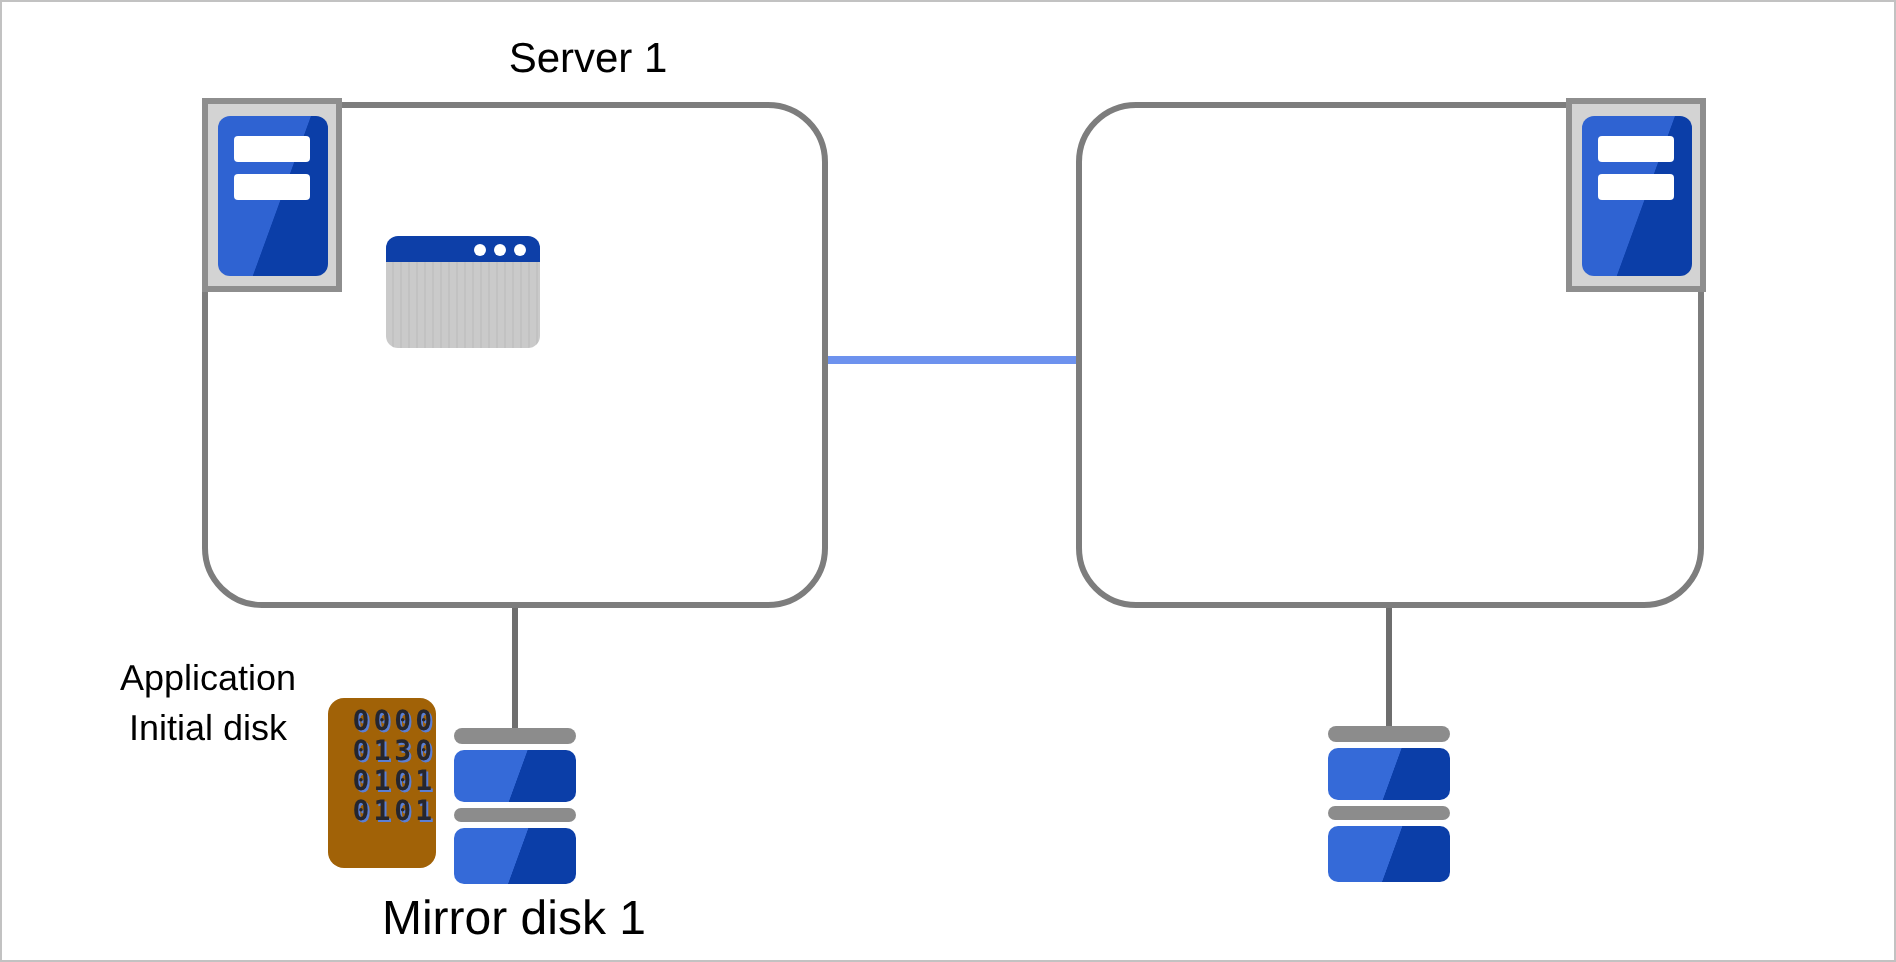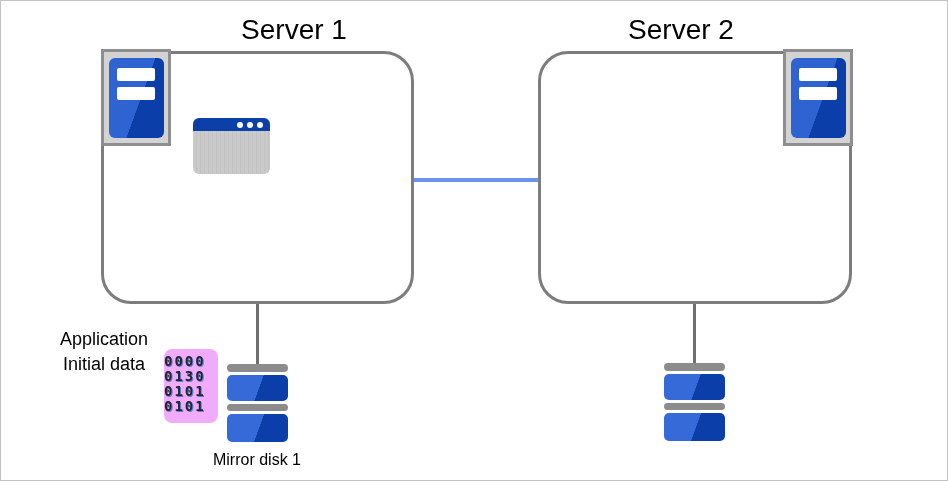--- a/index.html
+++ b/index.html
@@ -17,21 +17,21 @@
     border: 1px solid #c2c2c2;
     overflow: hidden;
     color: #000;
   }
   .lbl {
     position: absolute;
     text-align: center;
     white-space: nowrap;
     color: #000;
   }
-  .server-title { width: 200px; top: 17px; font-size: 28px; line-height: 23px; }
+  .server-title { width: 200px; top: 17px; font-size: 21px; line-height: 23px; }
   .server-title.s1 { left: 193px; }
   .server-title.s2 { left: 580px; }
 
   .server-box {
     position: absolute;
     top: 50px;
     width: 313px;
     height: 253px;
     box-sizing: border-box;
     border: 3px solid #7d7d7d;
@@ -141,61 +141,60 @@
   }
   .disk .platter {
     width: 61px;
     height: 26px;
     margin-top: 3px;
     border-radius: 5px;
     background: linear-gradient(110deg, #356ad8 0%, #356ad8 52%, #0b3ea8 52.5%);
   }
   .disk .cap.mid { margin-top: 3px; height: 7px; }
   .disk .platter.low { height: 28px; }
-  .disk-label { top: 448px; width: 200px; font-size: 16px; line-height: 22px; }
+  .disk-label { top: 448px; width: 200px; font-size: 24px; line-height: 22px; }
   .disk-label.d1 { left: 156px; }
   .disk-label.d2 { left: 594px; }
 
   
   .initial-data-label {
     left: 23px;
     top: 326px;
     width: 160px;
     font-size: 18px;
     line-height: 25px;
   }
   .binary-icon {
     position: absolute;
     left: 163px;
     top: 348px;
     width: 54px;
-    height: 74px;
-    box-sizing: border-box;
-    background: #f0abfc;
+    height: 85px;
+    box-sizing: border-box;
+    background: #a16207;
     border-radius: 8px;
     padding-top: 5px;
-    text-align: left;
+    text-align: right;
     font-family: "DejaVu Sans Mono", monospace;
     font-weight: bold;
     font-size: 14px;
     line-height: 15px;
     color: #26262e;
     text-shadow: 1px 1px 0 #5b7fd4;
     letter-spacing: 2px;
     z-index: 1;
   }
   .binary-icon .row { display: block; }
 </style>
 </head>
 <body>
 
 <div class="canvas">
 
   <div class="lbl server-title s1">Server 1</div>
-  <div class="lbl server-title s2">Server 2</div>
 
   <div class="link-blue"></div>
 
   <div class="server-box s1"></div>
   <div class="server-box s2"></div>
 
   <div class="server-icon-frame s1">
     <div class="tower">
       <div class="slot"></div>
       <div class="slot"></div>
@@ -216,21 +215,21 @@
     </div>
     <div class="app-body"></div>
   </div>
   <div class="lbl app-label">Application</div>
 
   <div class="drop-link d1"></div>
   <div class="drop-link d2"></div>
 
   <div class="lbl initial-data-label">
     <span>Application</span><br>
-    <span>Initial data</span>
+    <span>Initial disk</span>
   </div>
   <div class="binary-icon">
     <span class="row">0000</span>
     <span class="row">0130</span>
     <span class="row">0101</span>
     <span class="row">0101</span>
   </div>
 
   <div class="disk d1">
     <div class="cap"></div>

